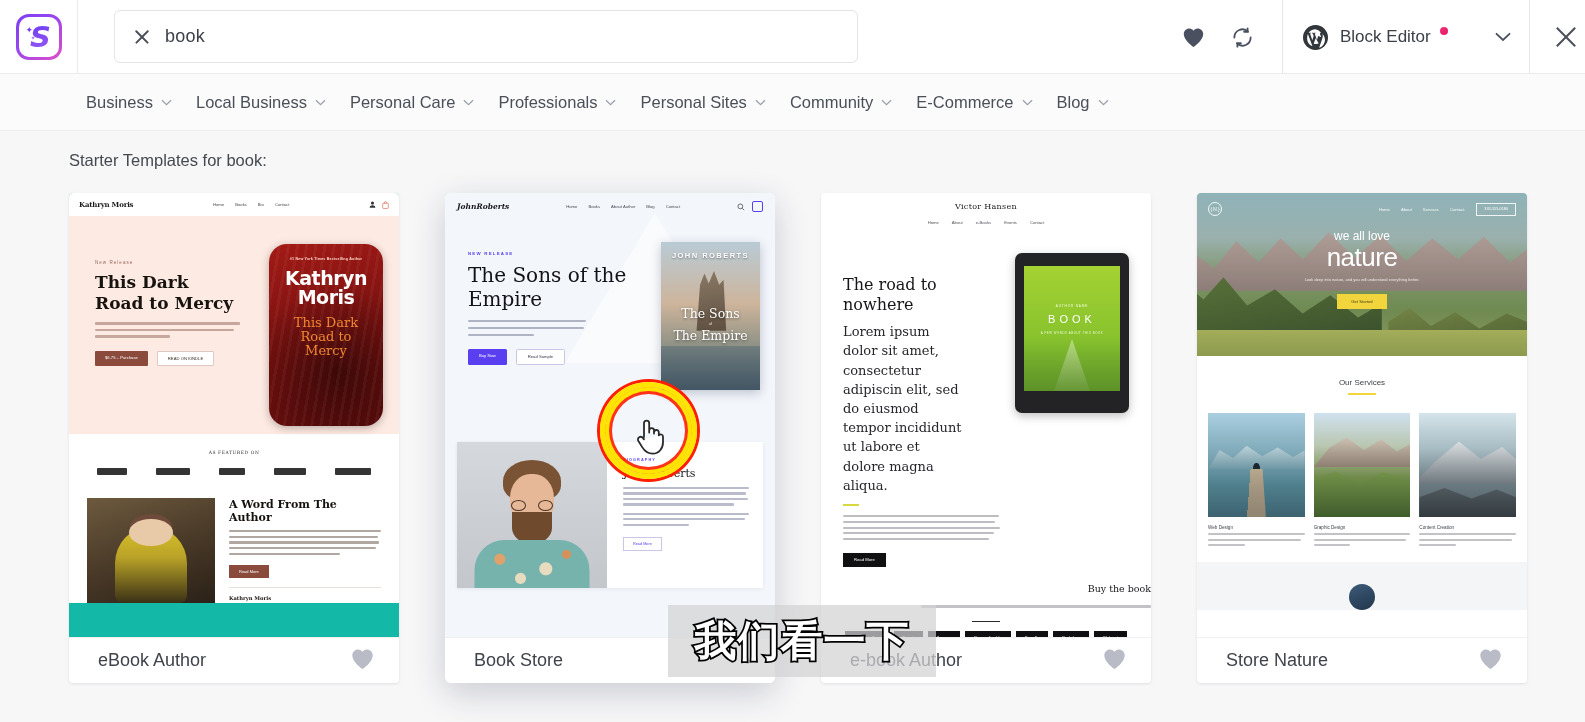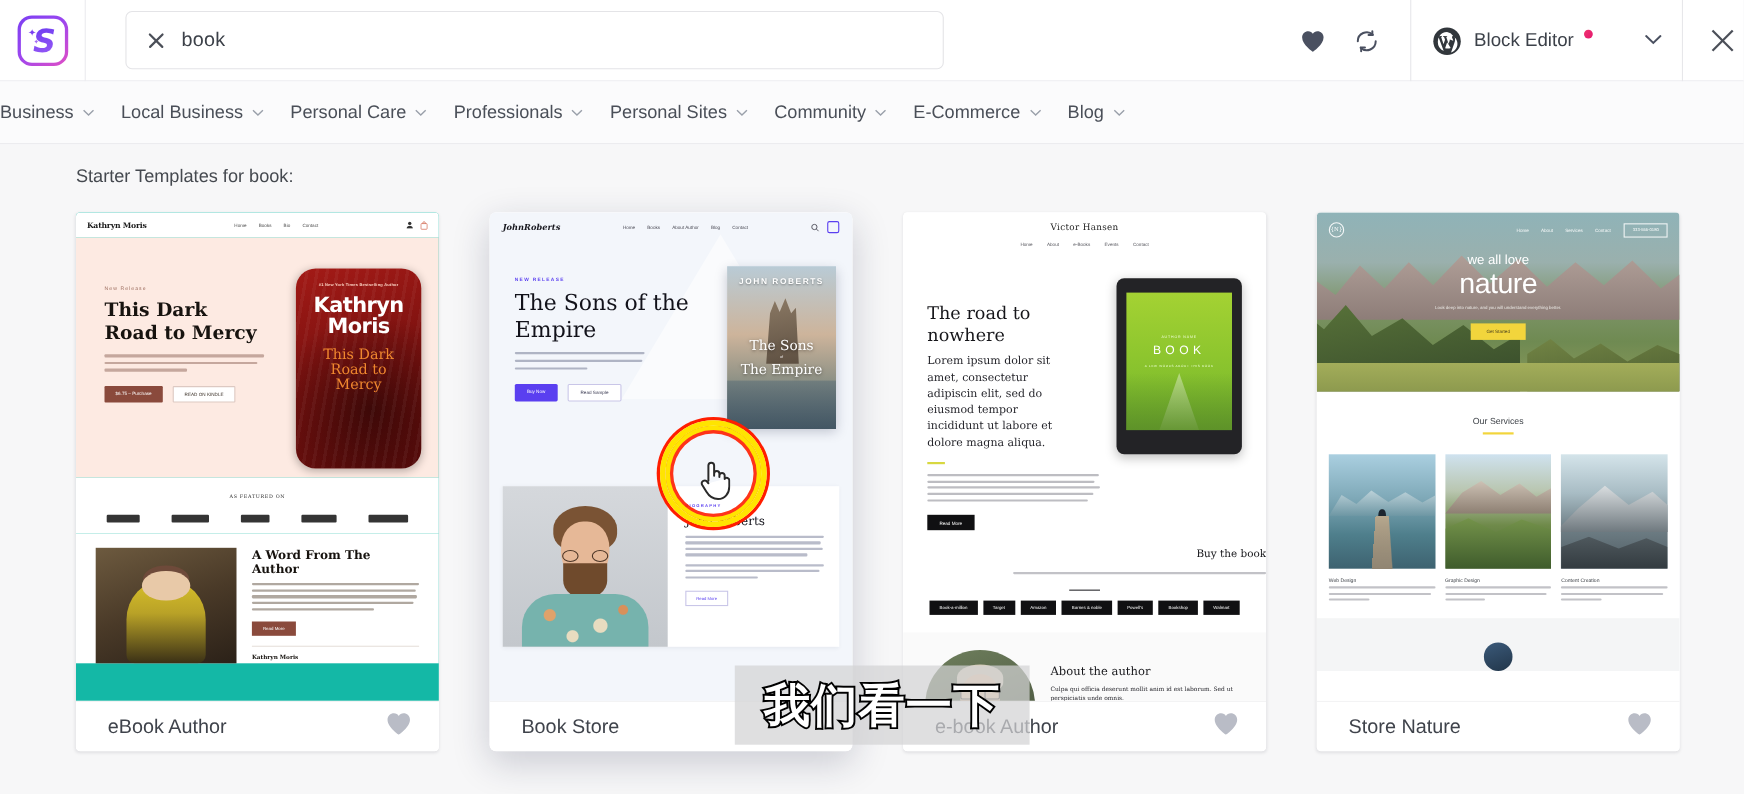--- a/index.html
+++ b/index.html
@@ -99,21 +99,21 @@
   }
   .close-panel::before { transform: rotate(45deg); }
   .close-panel::after  { transform: rotate(-45deg); }
 
   
   .catbar {
     position: absolute; left: 0; top: 74px; width: 1585px; height: 57px;
     background: #fbfbfc; border-bottom: 1px solid #ececef;
     display: flex; align-items: center;
   }
-  .cat-list { display: flex; align-items: flex-start; gap: 24px; }
+  .cat-list { display: flex; align-items: flex-start; gap: 24px; margin-left: 86px; }
   .cat-item {
     display: flex; align-items: center; gap: 8px;
     font-size: 16.5px; color: #4a4f58; cursor: pointer;
   }
   .filters { position: absolute; right: 57px; display: flex; gap: 17px; }
   .select-pill {
     width: 122px; height: 35px; border: 1px solid #dcdce0; border-radius: 4px;
     background: #fff; display: flex; align-items: center;
     padding: 0 12px 0 14px; font-size: 15px; color: #4a4f58; cursor: pointer;
   }
@@ -255,21 +255,21 @@
     padding:4px 9px;background:#fff;}
 
   
   .c3 { background:#fff; }
   .c3-nav { padding:9px 0 0; text-align:center; }
   .c3-logo { font-family:"DejaVu Serif",serif; font-size:8px; color:#1b1b1b; letter-spacing:.3px;}
   .c3-menu { display:flex; gap:13px; justify-content:center; margin-top:9px;}
   .c3-menu span { font-size:4.2px; color:#55555c;}
   .c3-hero { display:flex; padding:28px 22px 0; gap:10px; }
   .c3-h1 { font-family:"DejaVu Serif",serif; font-size:16px; color:#16161a; line-height:1.22;}
-  .c3-lead { font-family:"DejaVu Serif",serif; font-size:10px; color:#26262c; line-height:1.48; margin-top:8px; width:122px;}
+  .c3-lead { font-family:"DejaVu Serif",serif; font-size:13px; color:#26262c; line-height:1.48; margin-top:8px; width:122px;}
   .c3-rule { width:16px; height:2px; background:#d8d840; margin:9px 0; }
   .c3-p i { display:block; height:2.1px; background:#9a9aa2; opacity:.65; border-radius:1px; margin-bottom:3.6px;}
   .c3-btn { background:#101012; color:#fff; font-size:4.2px; padding:4.5px 11px; display:inline-block; margin-top:9px;}
   .c3-dev { width:114px; height:160px; flex:none; background:#232326; border-radius:7px; padding:13px 9px 22px;
     box-shadow:0 3px 10px rgba(0,0,0,.25);}
   .c3-scr { width:100%; height:100%; background:linear-gradient(180deg,#a4d233 0%,#8ec62e 45%,#74b52c 100%);
     position:relative; overflow:hidden;}
   .c3-scr::after{content:"";position:absolute;left:0;bottom:0;width:100%;height:42%;
     background:linear-gradient(180deg,rgba(150,200,60,0),rgba(90,140,40,.85));}
   .c3-road{position:absolute;left:50%;bottom:0;transform:translateX(-50%);width:0;height:0;

